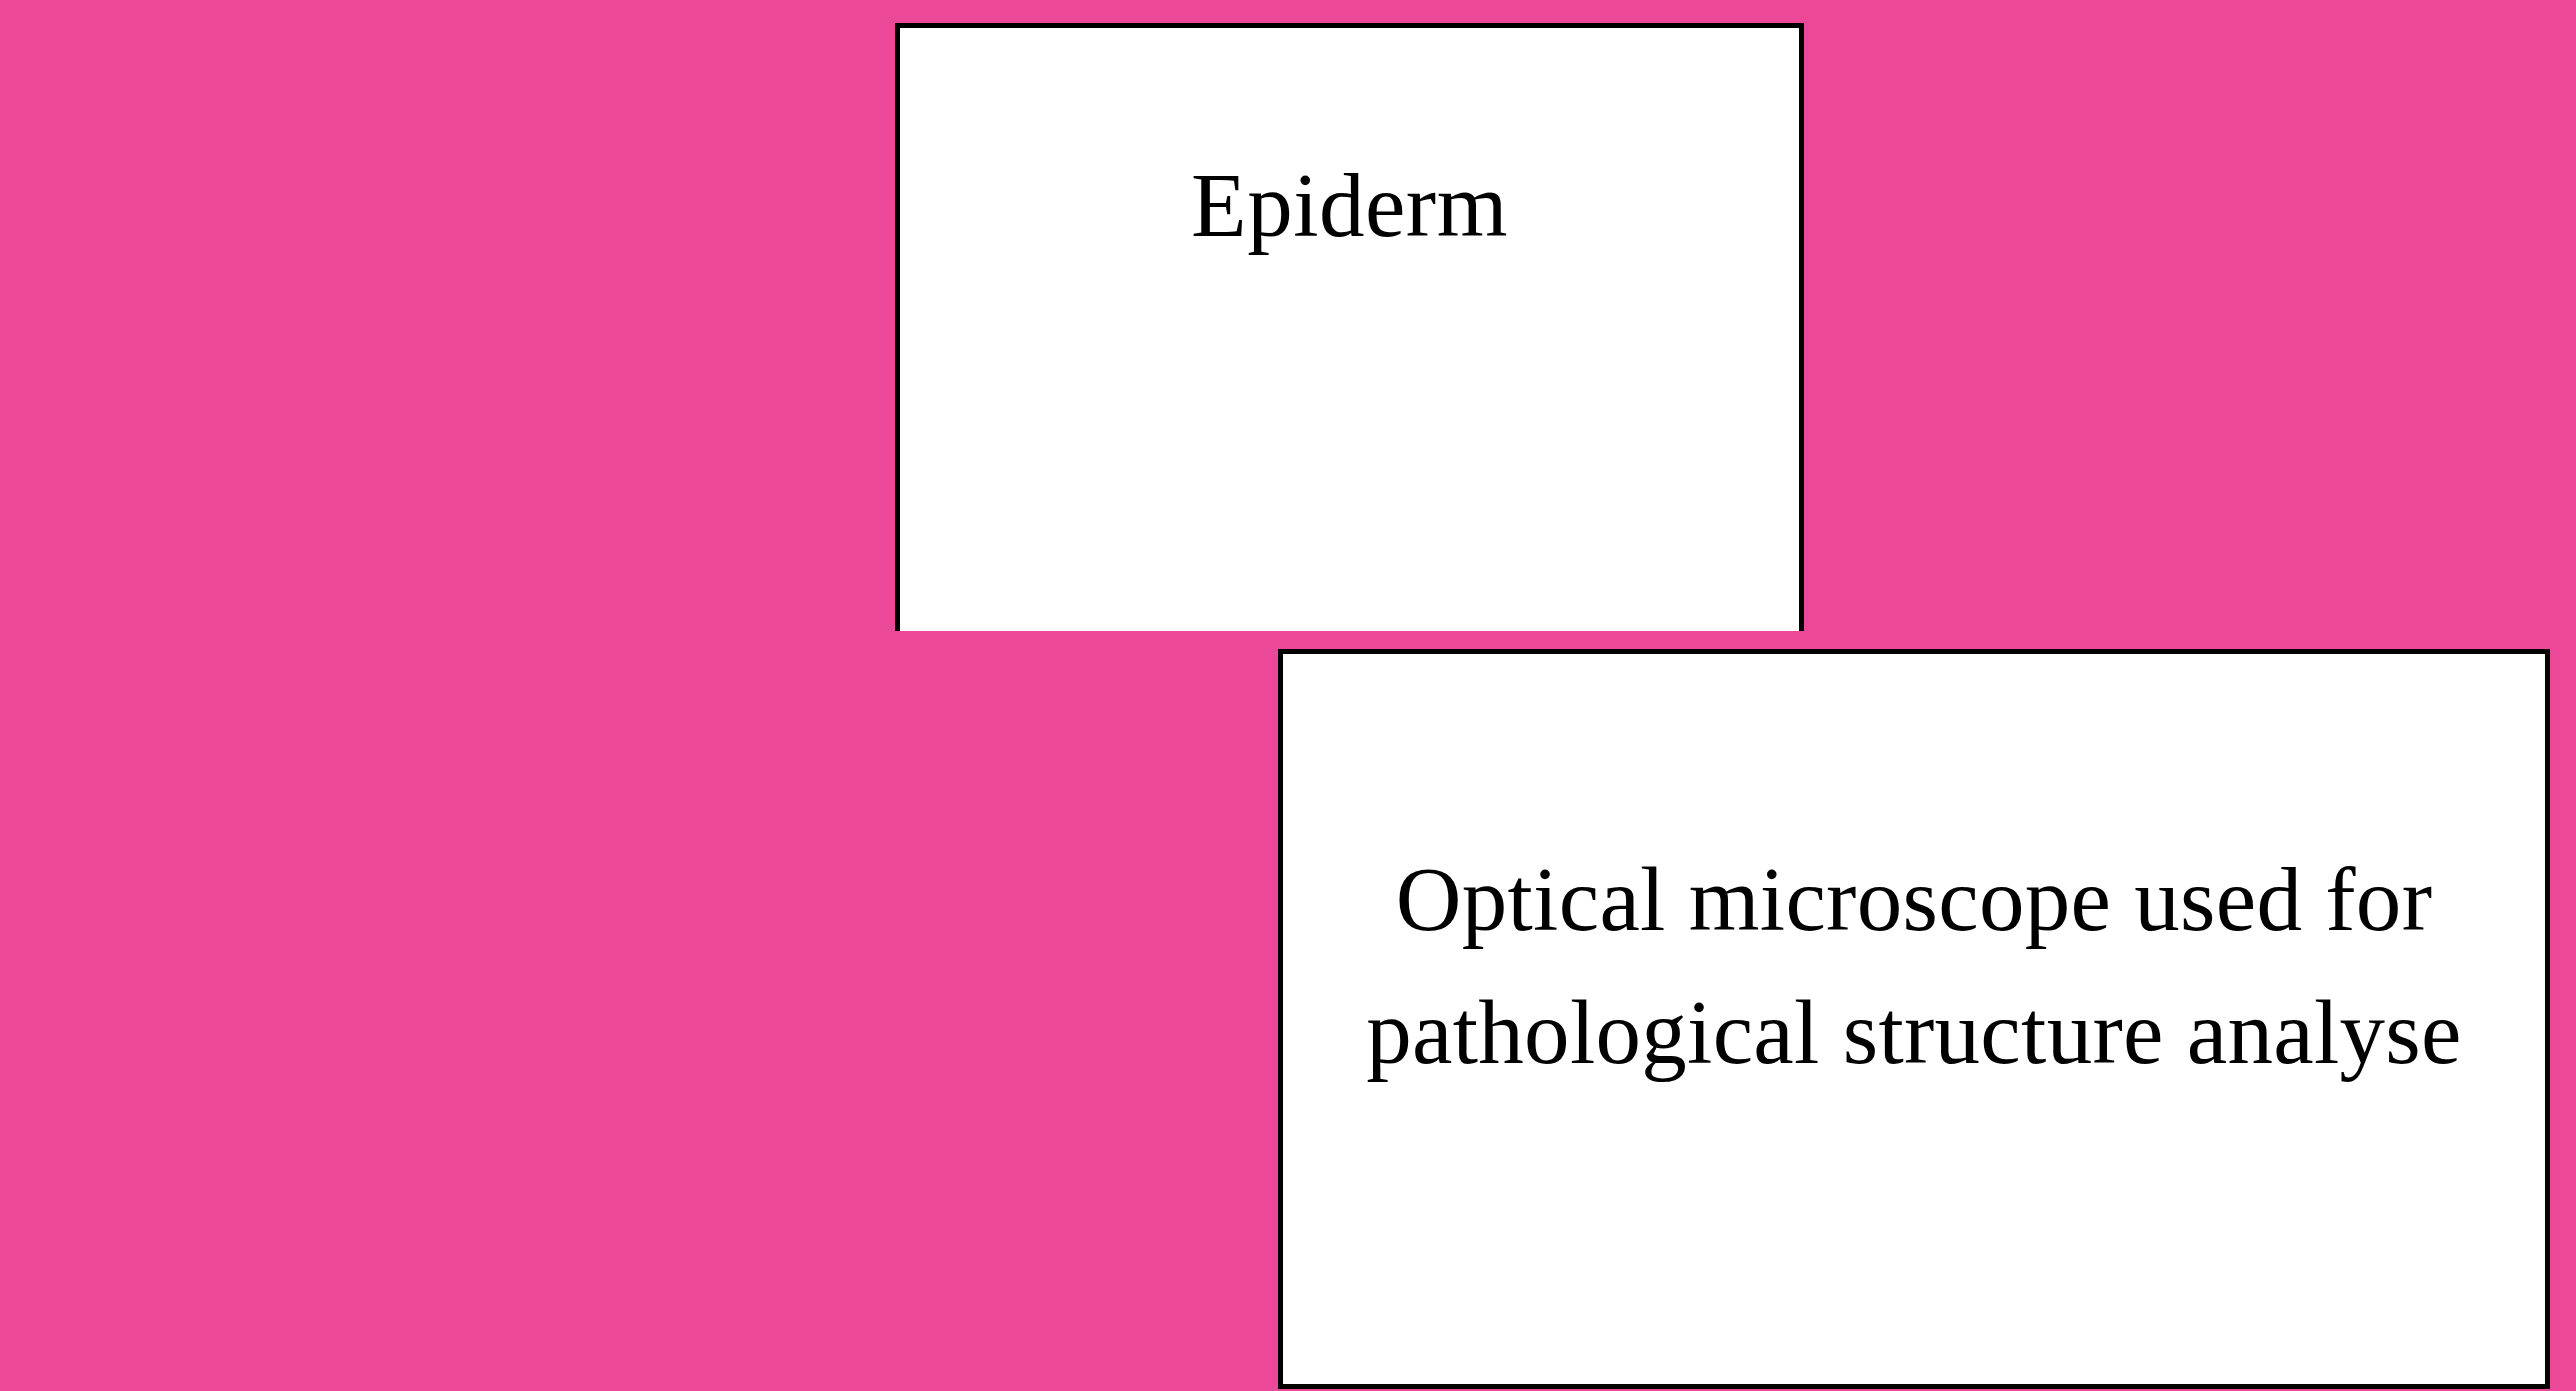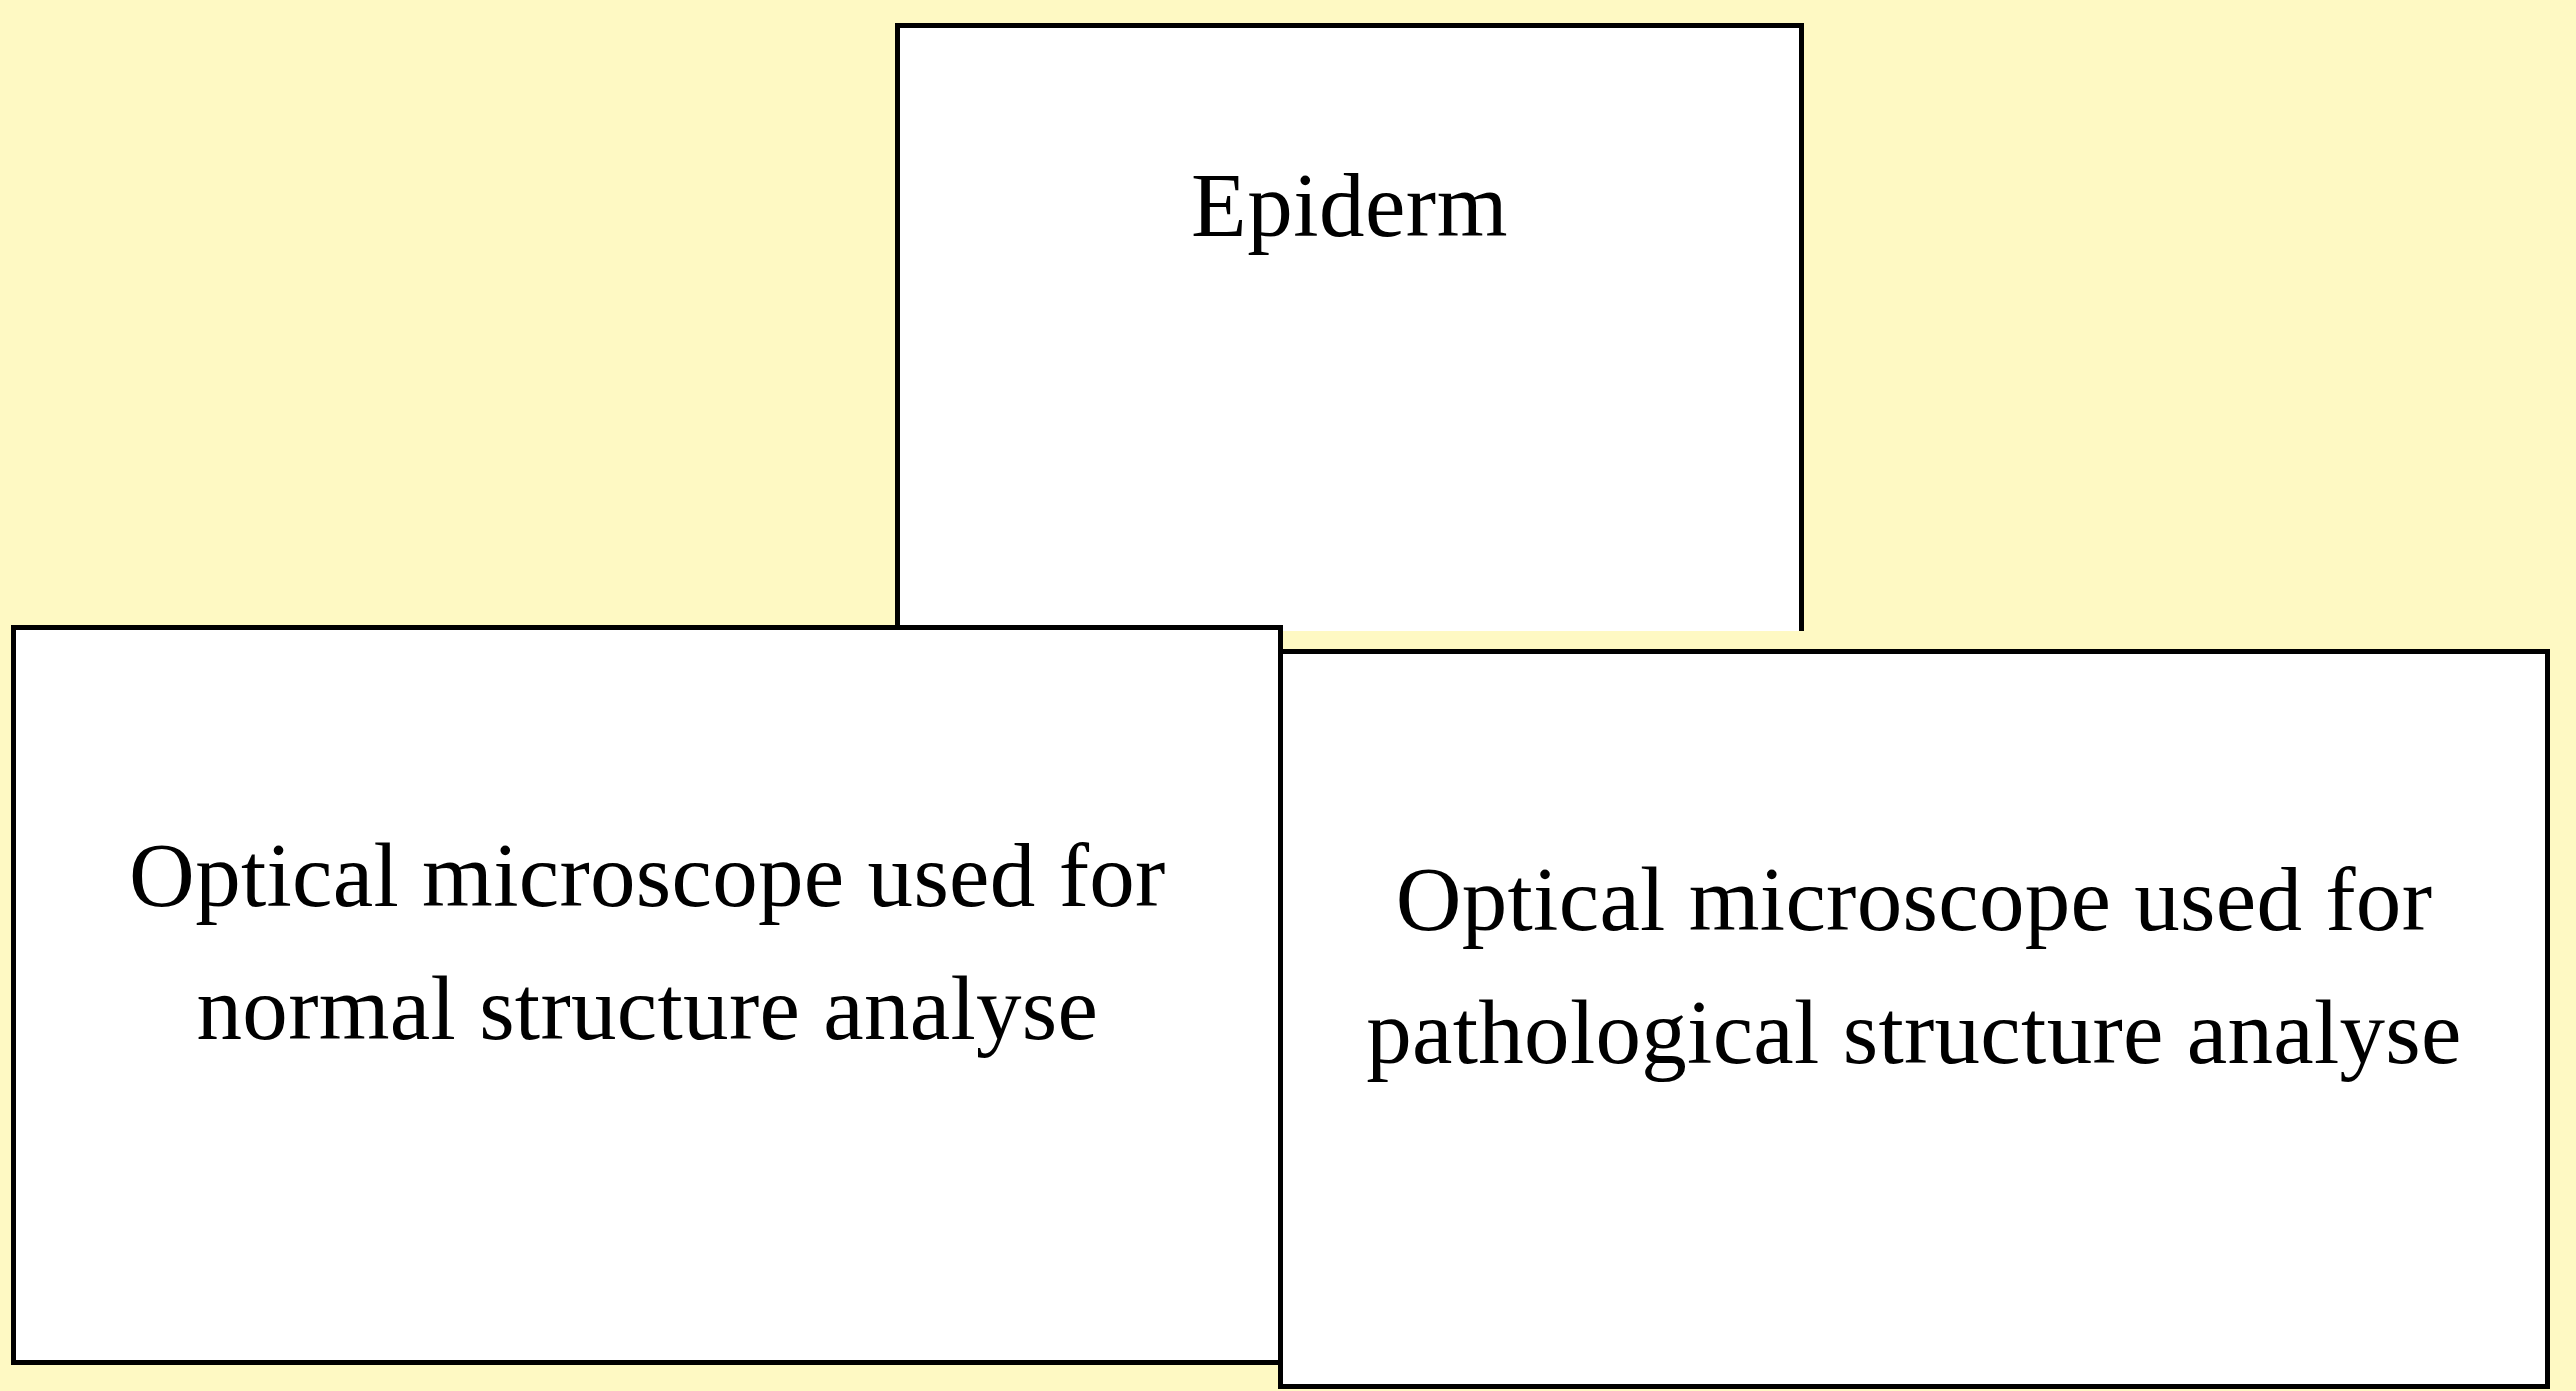--- a/index.html
+++ b/index.html
@@ -13,21 +13,21 @@
     height: 1392px;
     overflow: hidden;
     font-family: "Liberation Serif", "DejaVu Serif", serif;
     color: #000000;
   }
 
   #canvas {
     position: relative;
     width: 2576px;
     height: 1392px;
-    background: #fef9c3;
+    background: #ec4899;
   }
 
   
   .node {
     position: absolute;
     box-sizing: border-box;
     background: #ffffff;
     border: 5.7px solid #000000;
     display: flex;
     align-items: center;
@@ -82,22 +82,19 @@
 </style>
 </head>
 <body>
 
 <div id="canvas">
 
   <div class="node top">
     <span class="label">Epiderm</span>
   </div>
 
-  <div class="node bottom-left">
-    <span class="label">Optical microscope used for normal structure analyse</span>
-  </div>
 
   <div class="node bottom-right">
     <span class="label">Optical microscope used for pathological structure analyse</span>
   </div>
 
 </div>
 
 
 </body></html>

